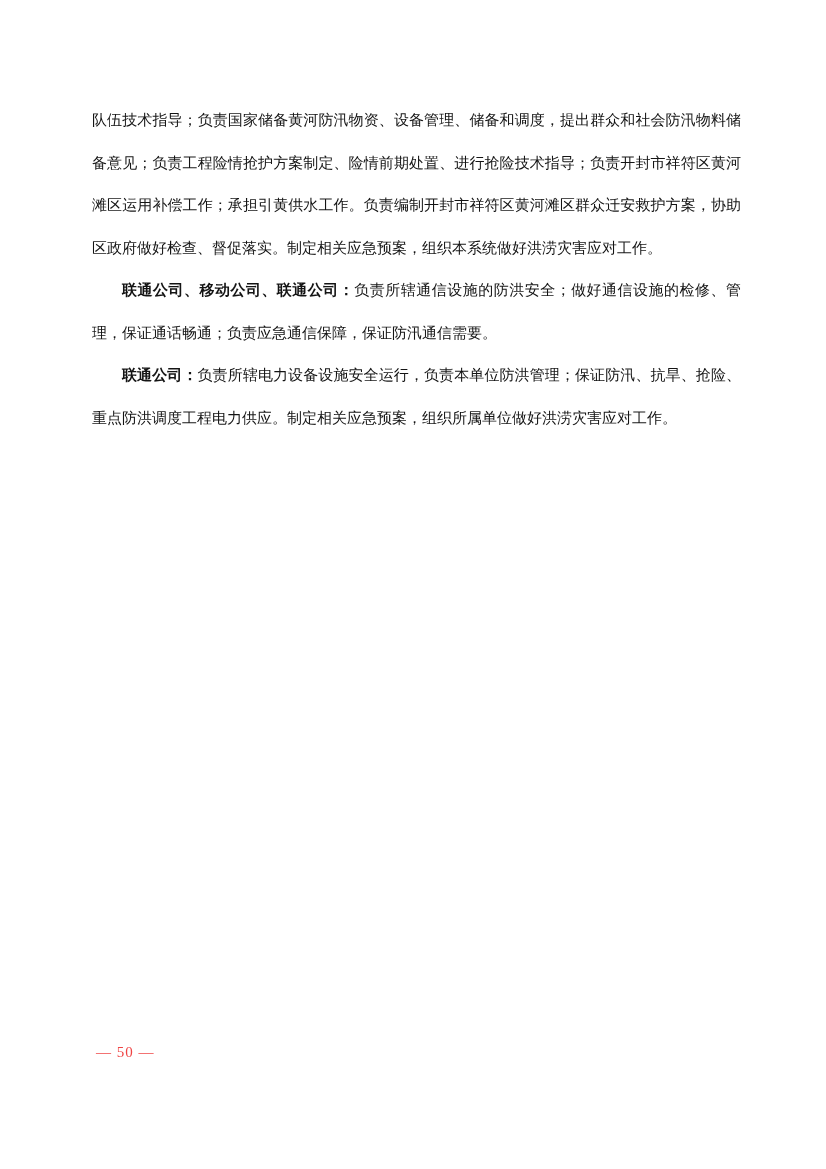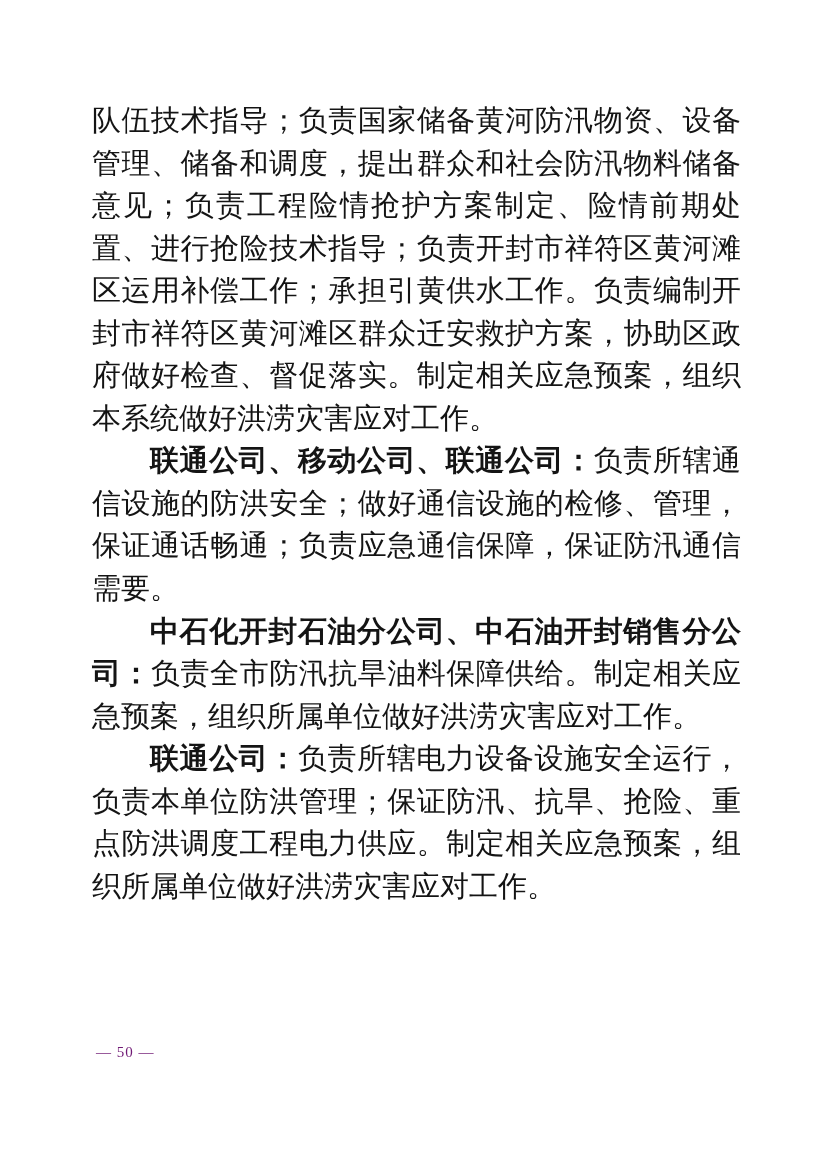--- a/index.html
+++ b/index.html
@@ -12,48 +12,47 @@
     background: #ffffff;
     font-family: "Liberation Serif", "DejaVu Serif", serif;
     color: #141414;
     overflow: hidden;
   }
   .text-block {
     position: absolute;
     left: 92px;
     top: 99px;
     width: 649px;
-    font-size: 29px;
+    font-size: 15px;
     line-height: 42.55px;
     text-align: justify;
     text-justify: inter-ideograph;
   }
   .para { text-indent: 2em; }
   .para.continuation { text-indent: 0; }
   .lead { font-weight: 700; }
   .page-number {
     position: absolute;
     left: 96px;
     top: 1044px;
     font-size: 15px;
     letter-spacing: 1px;
-    color: #701a75;
+    color: #ef4444;
   }
 </style>
 </head>
 <body>
 
 <div class="page">
   <div class="text-block">
 
     <p class="para continuation"><span class="lead"></span><span>队伍技术指导；负责国家储备黄河防汛物资、设备管理、储备和调度，提出群众和社会防汛物料储备意见；负责工程险情抢护方案制定、险情前期处置、进行抢险技术指导；负责开封市祥符区黄河滩区运用补偿工作；承担引黄供水工作。负责编制开封市祥符区黄河滩区群众迁安救护方案，协助区政府做好检查、督促落实。制定相关应急预案，组织本系统做好洪涝灾害应对工作。</span></p>
 
 
     <p class="para"><span class="lead">联通公司、移动公司、联通公司：</span><span>负责所辖通信设施的防洪安全；做好通信设施的检修、管理，保证通话畅通；负责应急通信保障，保证防汛通信需要。</span></p>
 
-    <p class="para"><span class="lead">中石化开封石油分公司、中石油开封销售分公司：</span><span>负责全市防汛抗旱油料保障供给。制定相关应急预案，组织所属单位做好洪涝灾害应对工作。</span></p>
 
     <p class="para"><span class="lead">联通公司：</span><span>负责所辖电力设备设施安全运行，负责本单位防洪管理；保证防汛、抗旱、抢险、重点防洪调度工程电力供应。制定相关应急预案，组织所属单位做好洪涝灾害应对工作。</span></p>
 
   </div>
 
   <div class="page-number">— 50 —</div>
 </div>
 
 </body></html>

